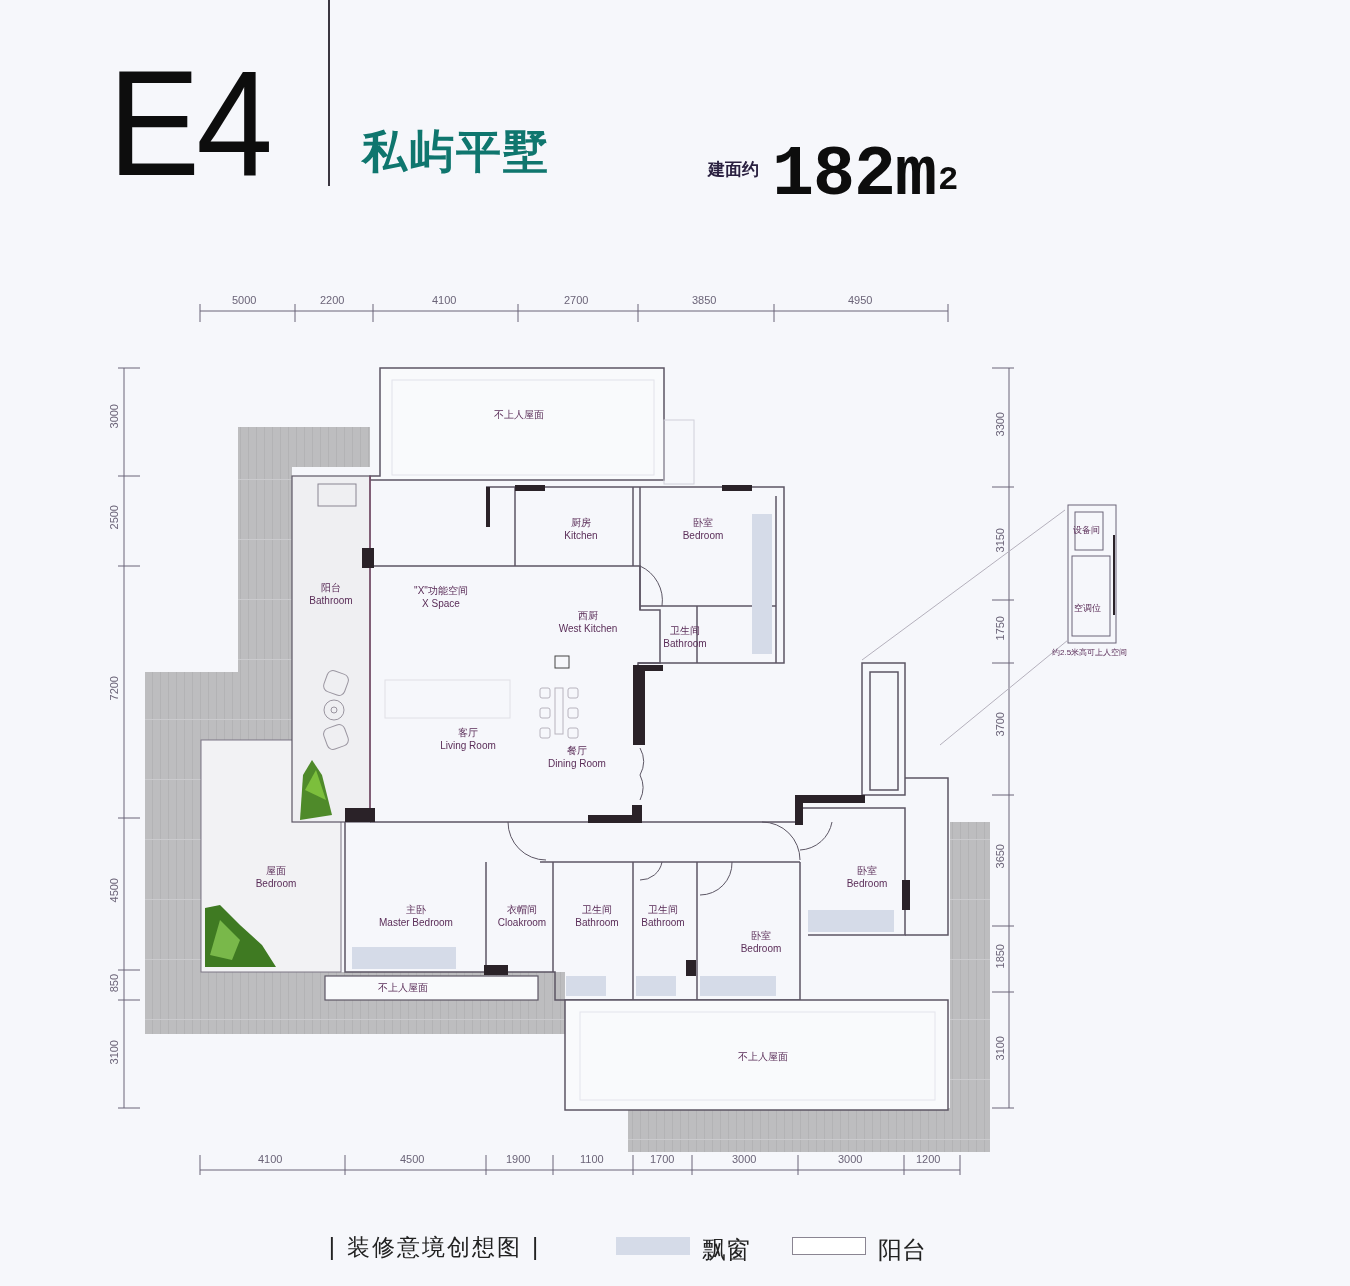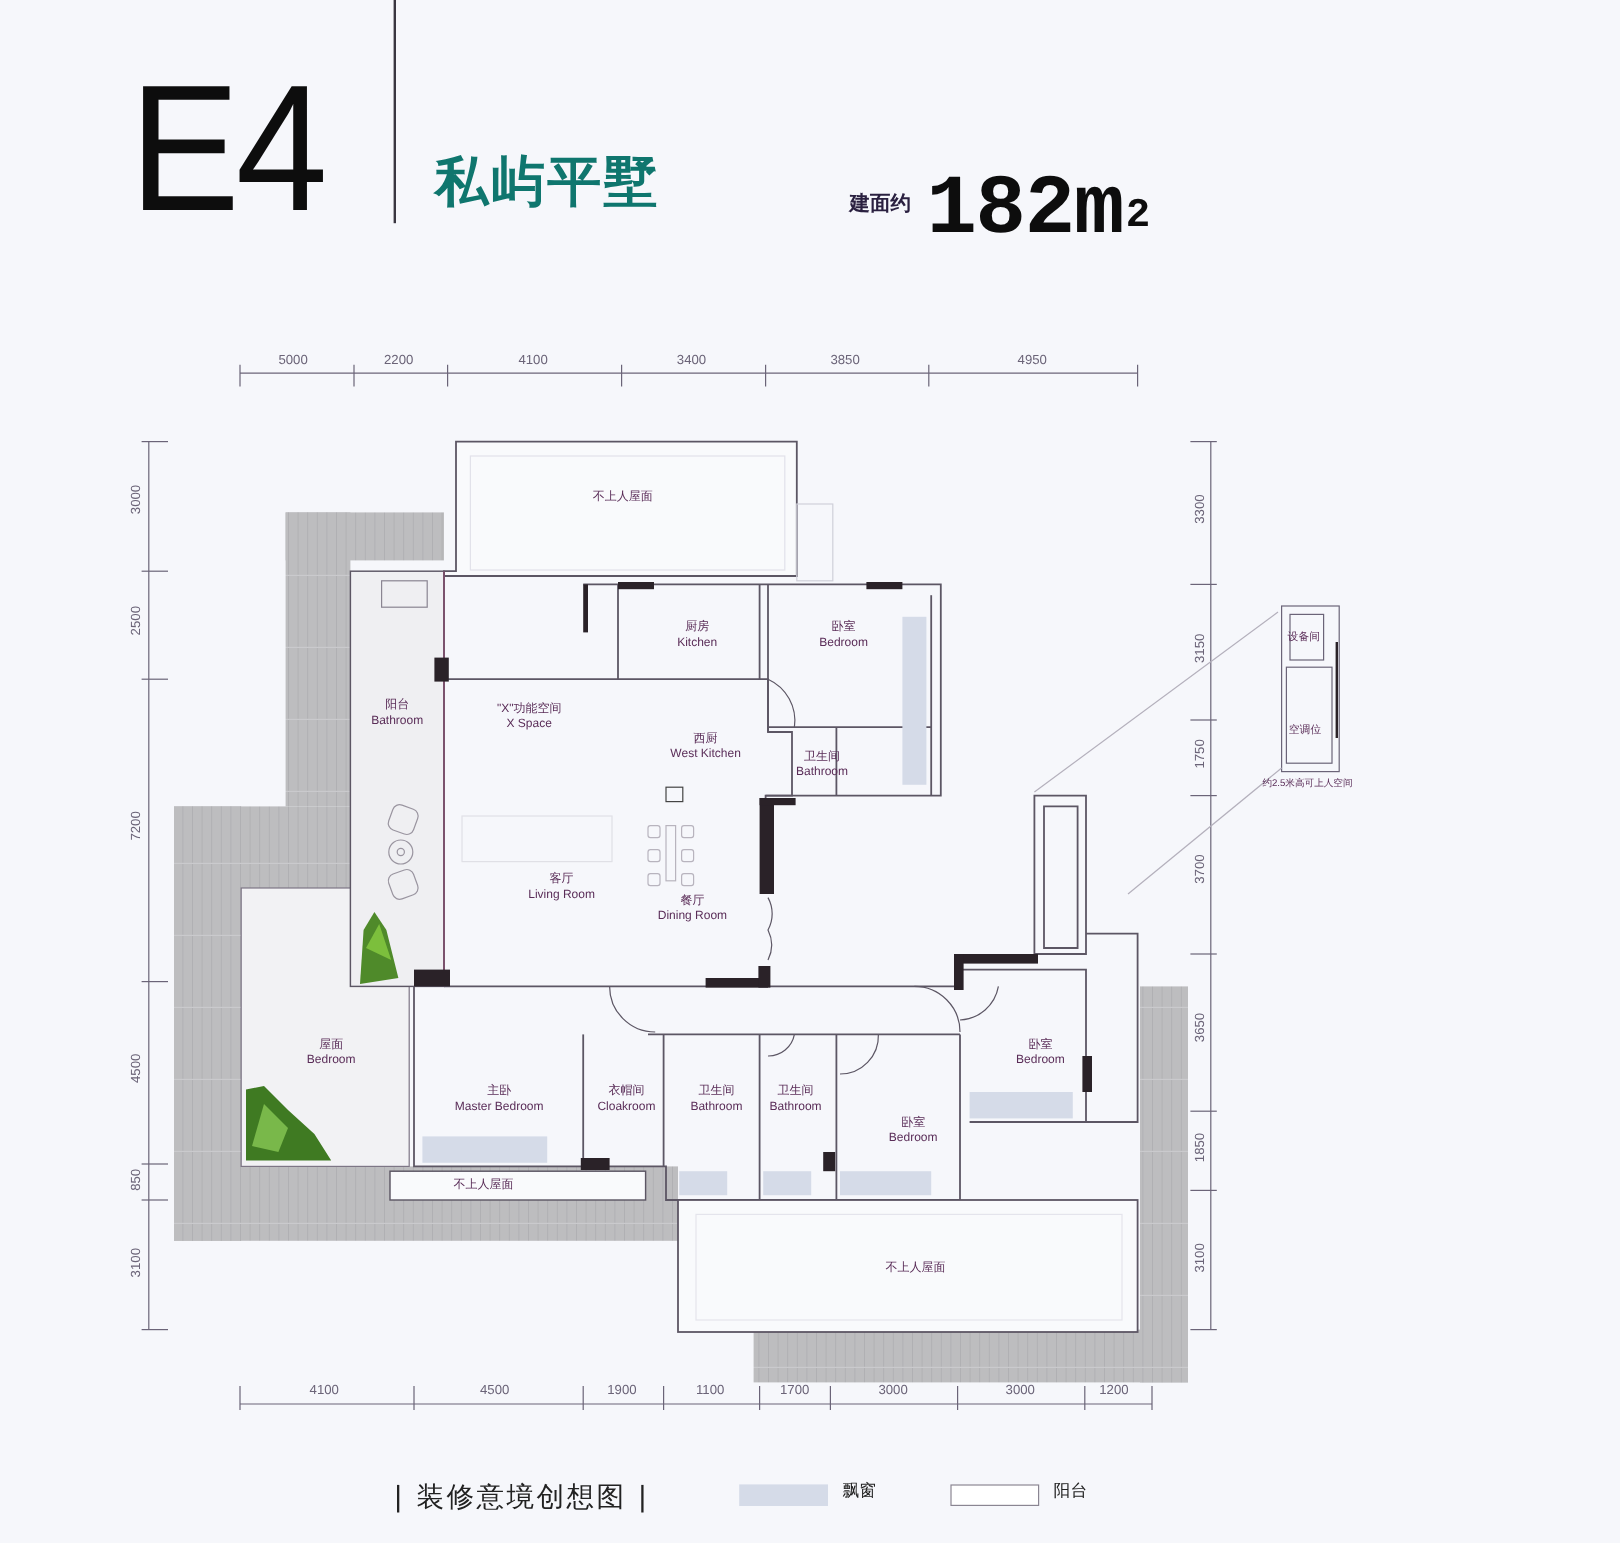--- a/index.html
+++ b/index.html
@@ -9,21 +9,21 @@
   .title-divider{left:328px;top:0;width:2px;height:186px;background:#3a3640;}
   .title-name{left:362px;top:112px;font-size:45px;line-height:80px;font-weight:700;letter-spacing:2px;color:#0f766e;}
   .area-prefix{left:708px;top:158px;font-size:17px;font-weight:700;color:#2a2040;}
   .area-value{left:772px;top:112px;font-size:70px;line-height:80px;font-weight:700;font-family:Liberation Mono, monospace;color:#0d0d0d;letter-spacing:-1px;margin-top:24px;}
   .area-sup{font-size:34px;vertical-align:top;position:relative;top:4px;margin-left:2px;}
   .dim-label{font-size:11px;color:#6b6478;font-family:"Liberation Sans",sans-serif;}
   .dim-label.v{writing-mode:vertical-rl;transform:rotate(180deg);}
   .room-label{font-size:10px;color:#5a2d58;text-align:center;line-height:13px;white-space:nowrap;font-family:"Liberation Sans",sans-serif;}
   .legend-title{left:328px;top:1232px;font-size:23px;color:#222;letter-spacing:2px;}
   .legend-swatch{width:74px;height:18px;}
-  .legend-text{font-size:14px;color:#222;}
+  .legend-text{font-size:24px;color:#222;}
 </style>
 </head>
 <body>
 
 <div class="abs title-code">E4</div>
 <div class="abs title-divider"></div>
 <div class="abs title-name">私屿平墅</div>
 <div class="abs area-prefix">建面约</div>
 <div class="abs area-value"><span>182m</span><span class="area-sup">2</span></div>
 
@@ -195,21 +195,21 @@
     <line x1="1114" y1="535" x2="1114" y2="615" stroke="#2a2228" stroke-width="2"></line>
   </g>
 
   <line x1="862" y1="660" x2="1065" y2="510" stroke="#b4b0bc" stroke-width="1"></line>
   <line x1="940" y1="745" x2="1068" y2="640" stroke="#b4b0bc" stroke-width="1"></line>
 </svg>
 
 <div class="abs dim-label" style="left:232px;top:294px">5000</div>
 <div class="abs dim-label" style="left:320px;top:294px">2200</div>
 <div class="abs dim-label" style="left:432px;top:294px">4100</div>
-<div class="abs dim-label" style="left:564px;top:294px">3400</div>
+<div class="abs dim-label" style="left:564px;top:294px">2700</div>
 <div class="abs dim-label" style="left:692px;top:294px">3850</div>
 <div class="abs dim-label" style="left:848px;top:294px">4950</div>
 
 <div class="abs dim-label v" style="left:108px;top:404px">3000</div>
 <div class="abs dim-label v" style="left:108px;top:505px">2500</div>
 <div class="abs dim-label v" style="left:108px;top:676px">7200</div>
 <div class="abs dim-label v" style="left:108px;top:878px">4500</div>
 <div class="abs dim-label v" style="left:108px;top:974px">850</div>
 <div class="abs dim-label v" style="left:108px;top:1040px">3100</div>
 

